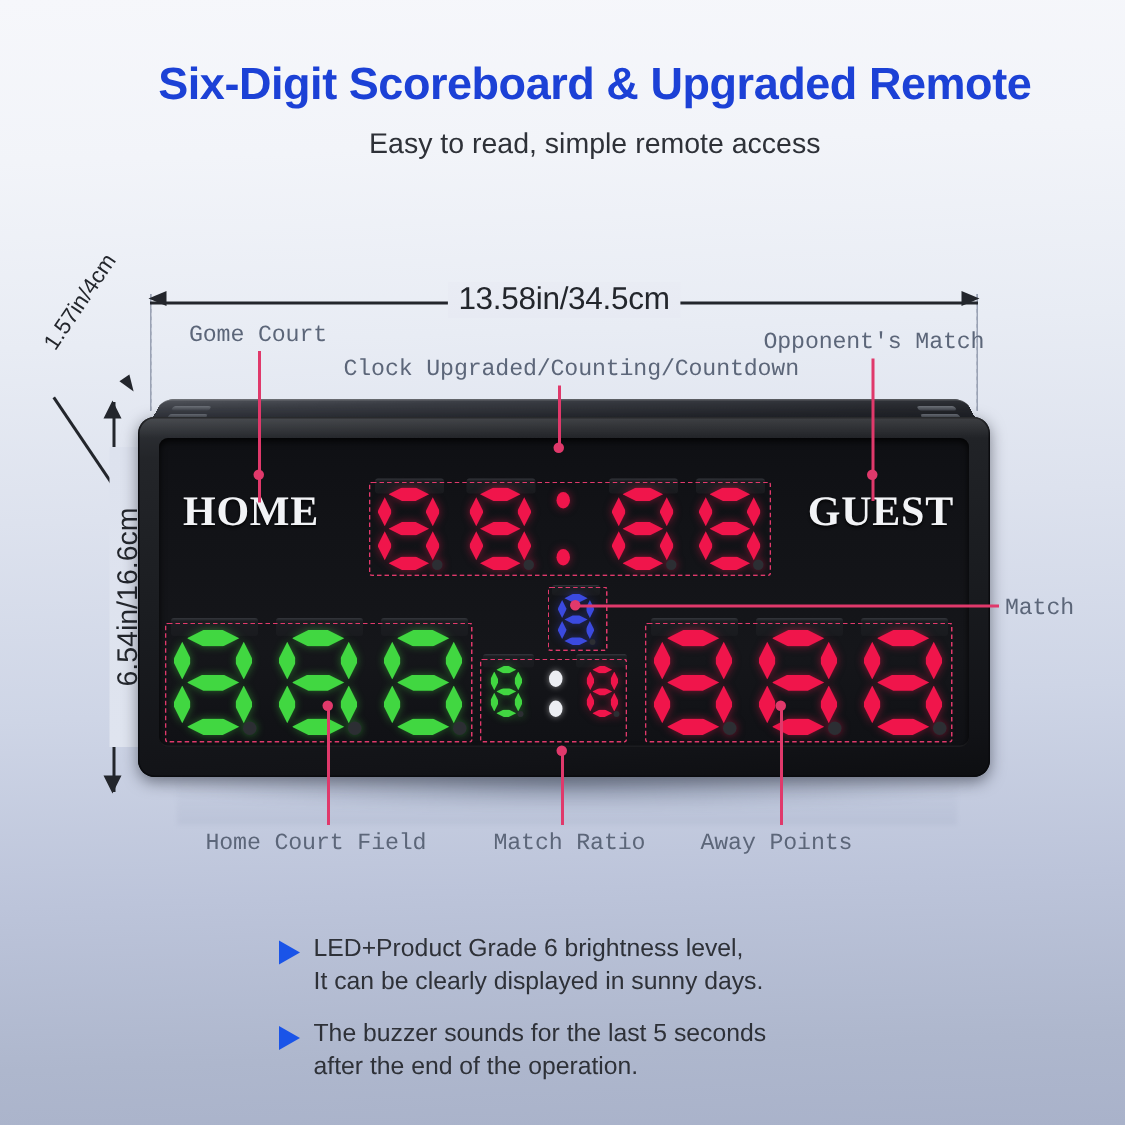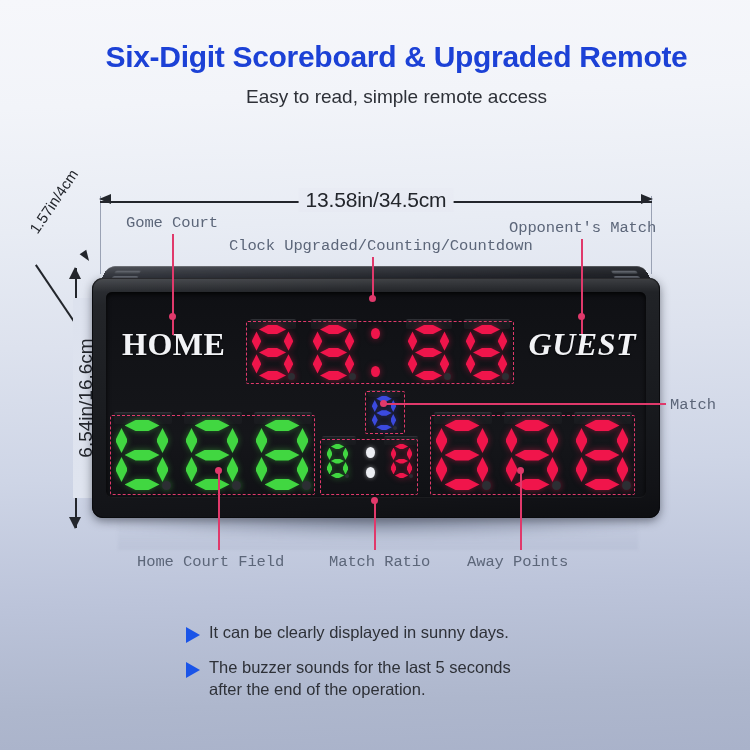--- a/index.html
+++ b/index.html
@@ -117,26 +117,26 @@
   
   .screen {
     position:absolute; left:14px; top:14px; width:540px; height:206px;
     background:linear-gradient(180deg,#0f1014 0%,#121317 30%,#15161a 70%,#101115 100%);
     border-radius:6px;
     box-shadow:0 2px 5px rgba(0,0,0,.85) inset, 0 -1px 0 rgba(255,255,255,.07) inset;
   }
 
   
   .team {
-    position:absolute; top:34px; color:#f2f3f6; font-size:32px; font-weight:bold;
+    position:absolute; top:34px; color:#f2f3f6; font-size:28px; font-weight:bold;
     font-family:"Liberation Serif", serif; letter-spacing:0.5px;
     text-shadow:0 1px 2px rgba(0,0,0,.8);
   }
   .team.home { left:16px; }
-  .team.guest { right:10px;font-style:italic; }
+  .team.guest { right:10px; }
 
   
   .tile {
     position:absolute; background:linear-gradient(180deg,#34363c 0%,#1c1e22 18%,#191a1e 100%);
     border-radius:2px;
   }
 
   
   .d { position:absolute; }
   .d i {
@@ -424,20 +424,21 @@
 <div class="dot" style="left:371px;top:497px;"></div>
 
 <div class="co" style="left:467px;top:553px;">Away Points</div>
 <div class="lead v" style="left:520px;top:470px;height:80px;"></div>
 <div class="dot" style="left:517px;top:467px;"></div>
 
 <div class="bullets">
   <div class="brow">
     <div class="arrow"></div>
     <div class="btxt">
+      <div>LED+Product Grade 6 brightness level,</div>
       <div>It can be clearly displayed in sunny days.</div>
     </div>
   </div>
   <div class="brow">
     <div class="arrow"></div>
     <div class="btxt">
       <div>The buzzer sounds for the last 5 seconds</div>
       <div>after the end of the operation.</div>
     </div>
   </div>

